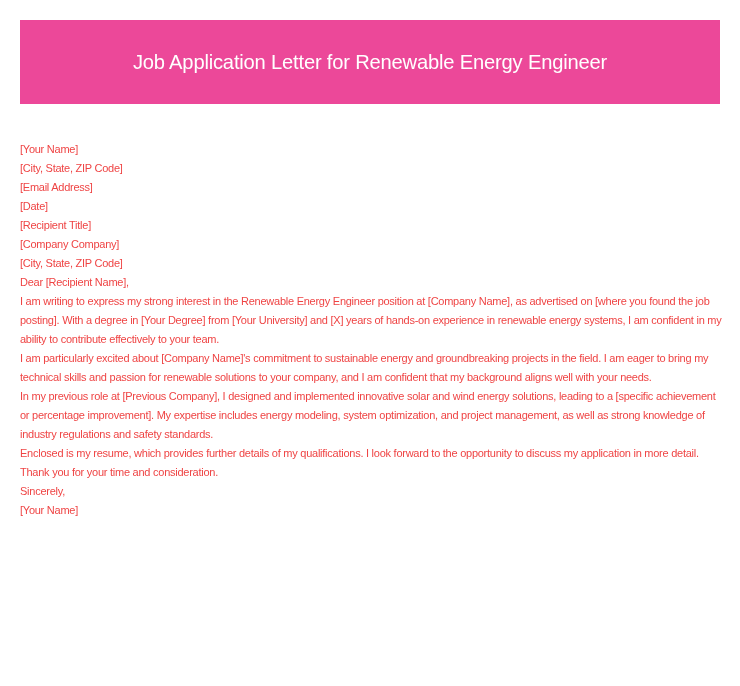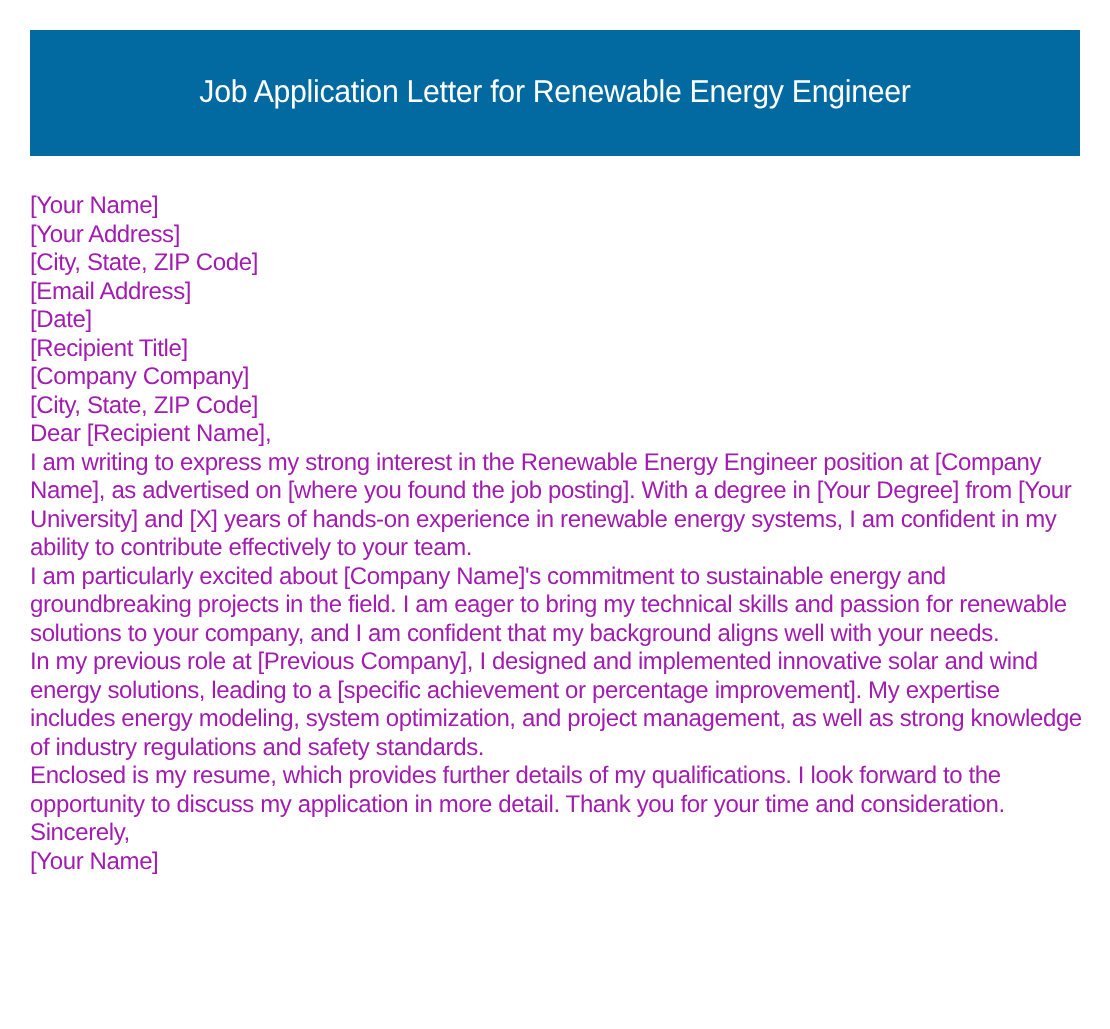--- a/index.html
+++ b/index.html
@@ -13,61 +13,60 @@
       position: relative;
       overflow: hidden;
       font-family: "Liberation Sans", "DejaVu Sans", sans-serif;
     }
     .header {
       position: absolute;
       left: 20px;
       top: 20px;
       width: 700px;
       height: 84px;
-      background: #0369a1;
+      background: #ec4899;
       display: flex;
       align-items: center;
       justify-content: center;
     }
     .header-title {
       color: #ffffff;
       font-size: 21px;
       font-weight: normal;
       letter-spacing: -0.2px;
       margin: 0;
       transform: scaleX(0.96);
     }
     .content {
       position: absolute;
       left: 20px;
-      top: 128px;
+      top: 140px;
       width: 702px;
-      color: #a21caf;
-      font-size: 16px;
+      color: #ef4444;
+      font-size: 11px;
       line-height: 19px;
       letter-spacing: -0.25px;
     }
     .line {
       margin: 0;
       white-space: nowrap;
     }
     .para {
       margin: 0;
     }
   </style>
 </head>
 <body>
 
 <div class="header">
   <h1 class="header-title">Job Application Letter for Renewable Energy Engineer</h1>
 </div>
 
 <div class="content">
   <p class="line">[Your Name]</p>
-  <p class="line">[Your Address]</p>
   <p class="line">[City, State, ZIP Code]</p>
   <p class="line">[Email Address]</p>
   <p class="line">[Date]</p>
   <p class="line">[Recipient Title]</p>
   <p class="line">[Company Company]</p>
   <p class="line">[City, State, ZIP Code]</p>
   <p class="line">Dear [Recipient Name],</p>
   <p class="para">I am writing to express my strong interest in the Renewable Energy Engineer position at [Company Name], as advertised on [where you found the job posting]. With a degree in [Your Degree] from [Your University] and [X] years of hands-on experience in renewable energy systems, I am confident in my ability to contribute effectively to your team.</p>
   <p class="para">I am particularly excited about [Company Name]'s commitment to sustainable energy and groundbreaking projects in the field. I am eager to bring my technical skills and passion for renewable solutions to your company, and I am confident that my background aligns well with your needs.</p>
   <p class="para">In my previous role at [Previous Company], I designed and implemented innovative solar and wind energy solutions, leading to a [specific achievement or percentage improvement]. My expertise includes energy modeling, system optimization, and project management, as well as strong knowledge of industry regulations and safety standards.</p>

